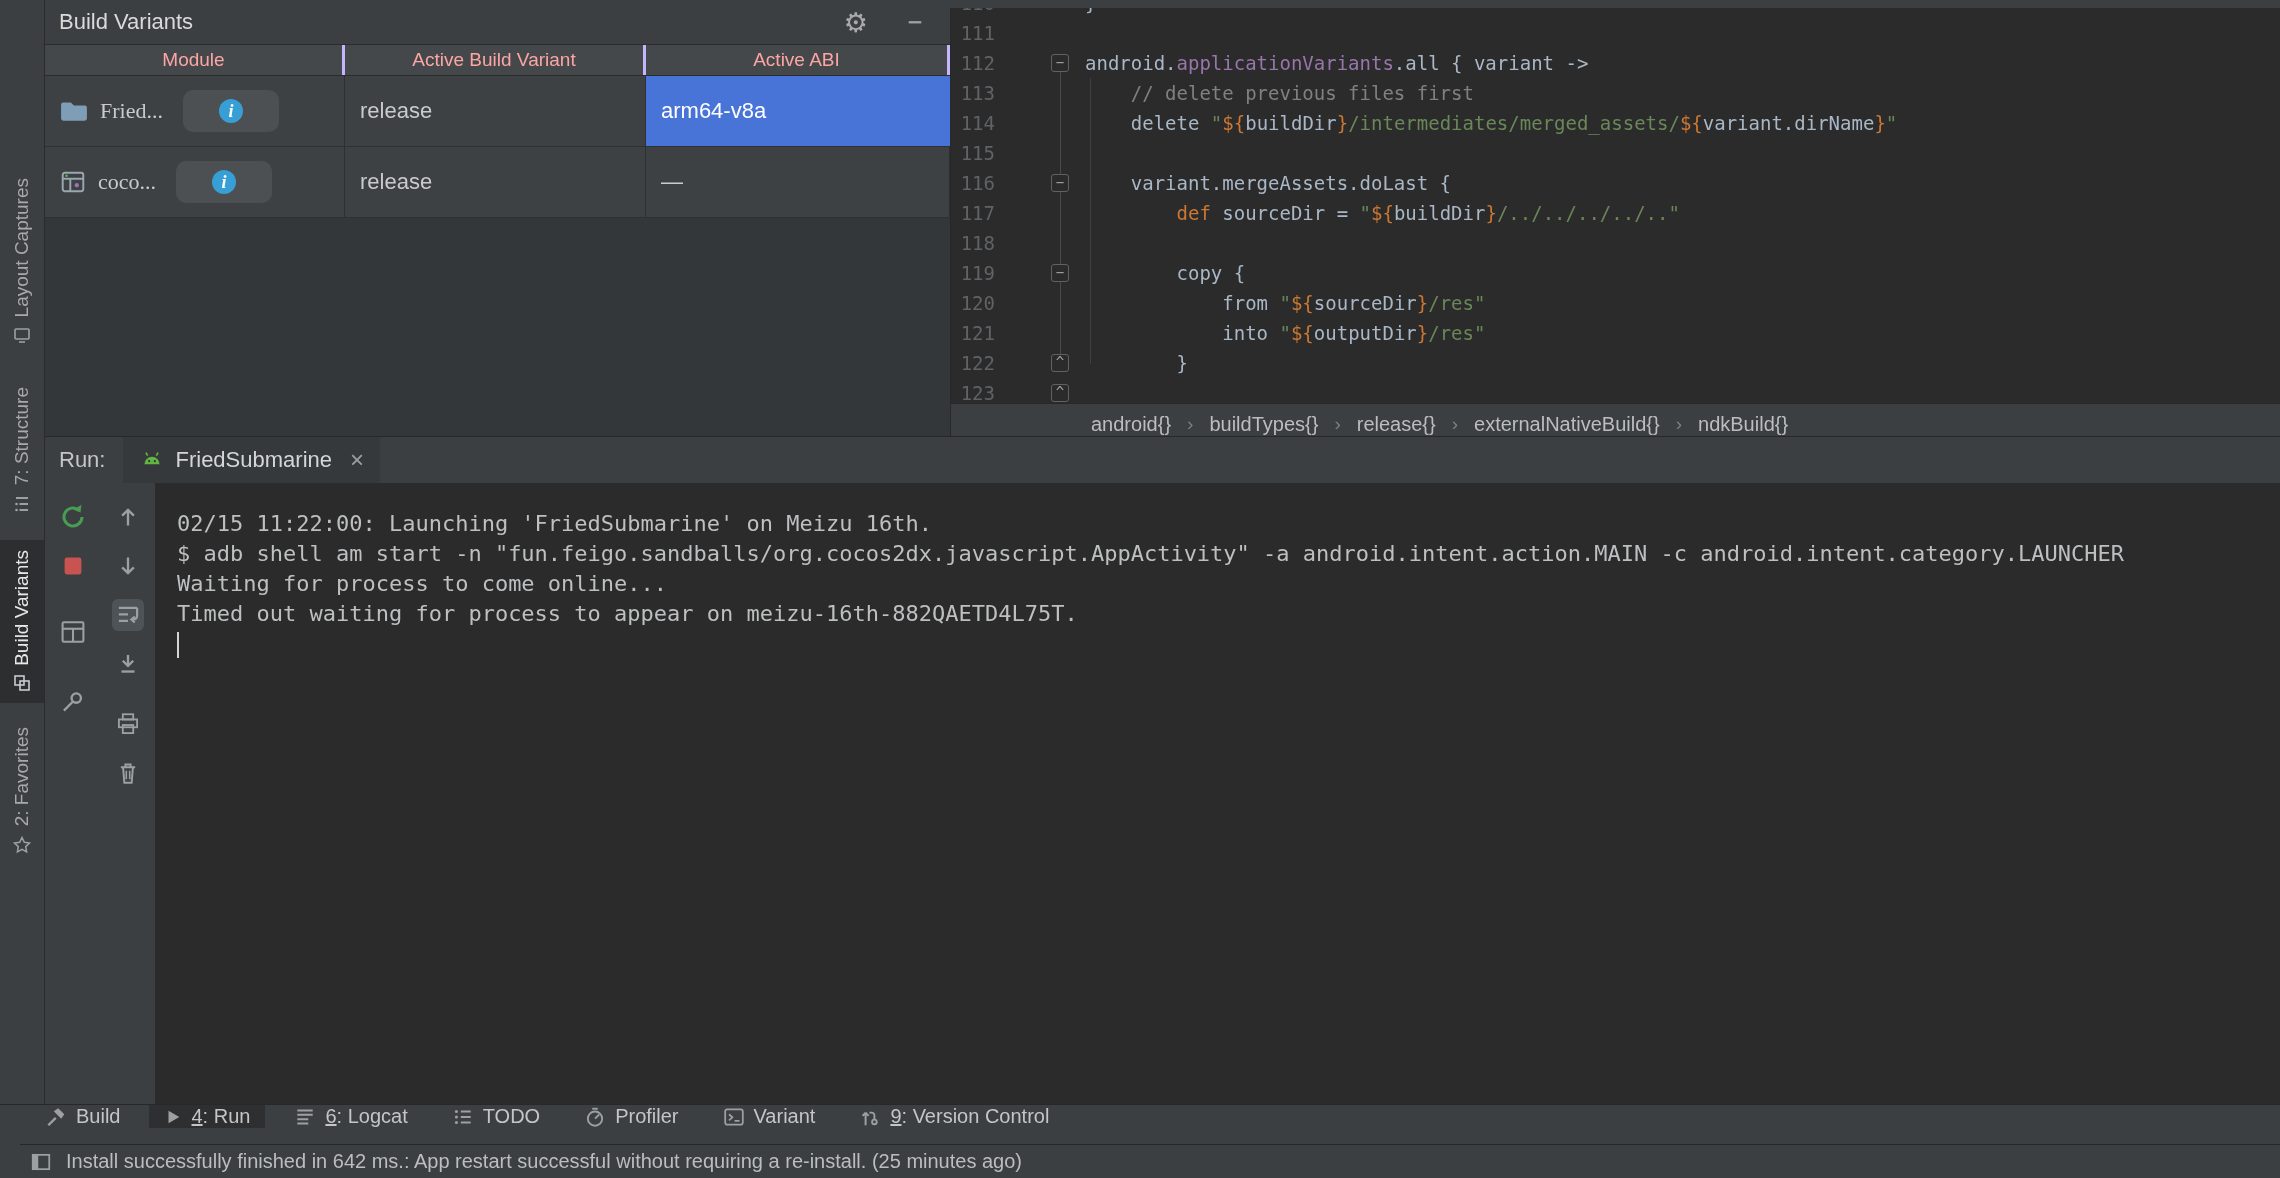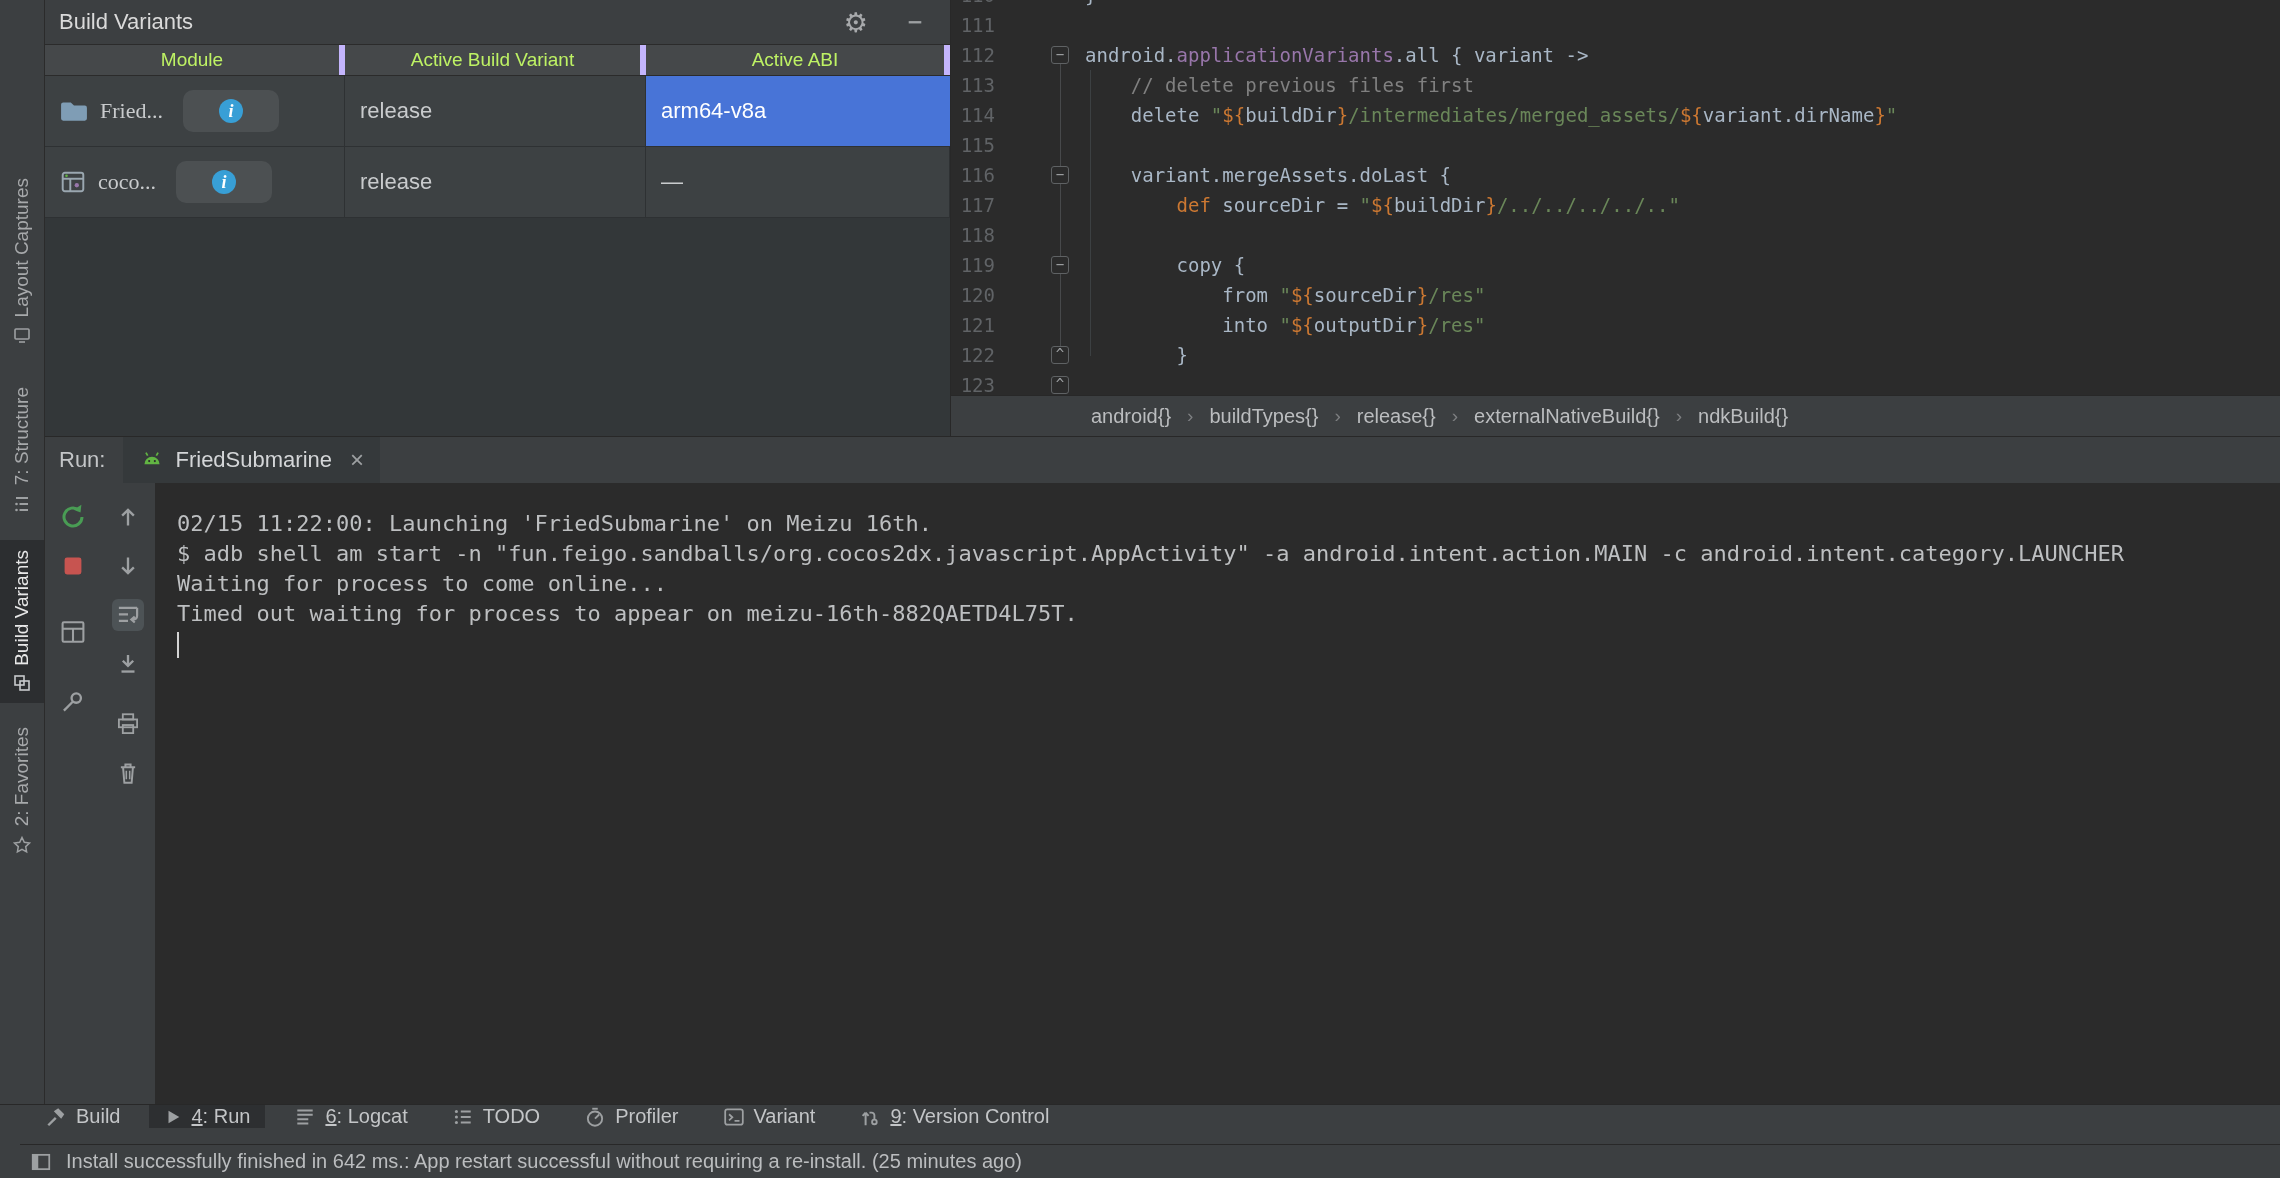--- a/index.html
+++ b/index.html
@@ -27,36 +27,36 @@
   .top-area{position:absolute;left:45px;top:0;right:0;height:436px;}
 
   
   .bv-panel{position:absolute;left:0;top:0;width:905px;height:100%;display:flex;flex-direction:column;background:#333739;}
   .bv-header{height:44px;display:flex;align-items:center;padding:0 14px;background:#3c3f41;}
   .bv-title{font-size:22px;color:#dadada;flex:1;}
   .hdr-icons{display:flex;align-items:center;gap:38px;padding-right:12px;}
   .hdr-btn{cursor:pointer;display:inline-flex;align-items:center;justify-content:center;}
   .gear-glyph{font-size:27px;color:#a7a9ab;font-family:"DejaVu Sans", sans-serif;}
   .bv-table-header{height:30px;display:flex;background:#45484a;border-top:1px solid #2b2b2b;border-bottom:1px solid #2b2b2b;}
-  .bv-th{font-size:19px;color:#bef264;display:flex;align-items:center;justify-content:center;border-right:6px solid #c4b5fd;box-sizing:border-box;}
+  .bv-th{font-size:19px;color:#fca5a5;display:flex;align-items:center;justify-content:center;border-right:3px solid #c4b5fd;box-sizing:border-box;}
   .c0{width:300px;flex-shrink:0;}
   .c1{width:301px;flex-shrink:0;}
   .c2{flex:1;}
   .bv-row{height:70px;display:flex;background:#3d4143;border-bottom:1px solid #2e3133;}
   .bv-cell{display:flex;align-items:center;font-size:22px;color:#c9cbcd;border-right:1px solid #2e3133;box-sizing:border-box;padding:0 15px;gap:0;}
   .bv-cell.sel{background:#4874d7;color:#ffffff;border-right:none;}
   .mod-name{margin-left:12px;white-space:nowrap;font-family:Liberation Serif, serif;}
   .info-pill{margin-left:20px;width:96px;height:42px;background:#4c5052;border-radius:10px;display:inline-flex;align-items:center;justify-content:center;cursor:pointer;}
   .info-circle{width:24px;height:24px;border-radius:50%;background:#389fd6;color:#fff;
     font-family:"Liberation Serif", serif;font-style:italic;font-weight:bold;font-size:18px;
     display:inline-flex;align-items:center;justify-content:center;}
   .bv-empty{flex:1;background:#333739;}
 
   
-  .editor-pane{position:absolute;left:905px;top:0;right:0;height:100%;border-left:1px solid #282828;display:flex;flex-direction:column;}
+  .editor-pane{position:absolute;left:905px;top:8px;right:0;height:100%;border-left:1px solid #282828;display:flex;flex-direction:column;}
   .editor{flex:1;background:#2b2b2b;overflow:hidden;position:relative;}
   .code-scroll{margin-top:-20px;position:relative;z-index:1;}
   .code-line{display:flex;height:30px;font-family:"DejaVu Sans Mono", monospace;font-size:19px;line-height:30px;white-space:pre;}
   .ln{width:44px;flex-shrink:0;text-align:right;color:#606366;}
   .fold{width:84px;flex-shrink:0;position:relative;}
   .fold-box{position:absolute;right:10px;top:6px;width:18px;height:18px;box-sizing:border-box;
     border:1px solid #5f6264;border-radius:3px;font-size:14px;line-height:15px;text-align:center;
     color:#9da0a2;background:#2b2b2b;cursor:pointer;z-index:2;}
   .code{padding-left:6px;white-space:pre;}
   .c-d{color:#a9b7c6;} .c-k{color:#cc7832;} .c-s{color:#6a8759;} .c-c{color:#808080;} .c-f{color:#9876aa;}

